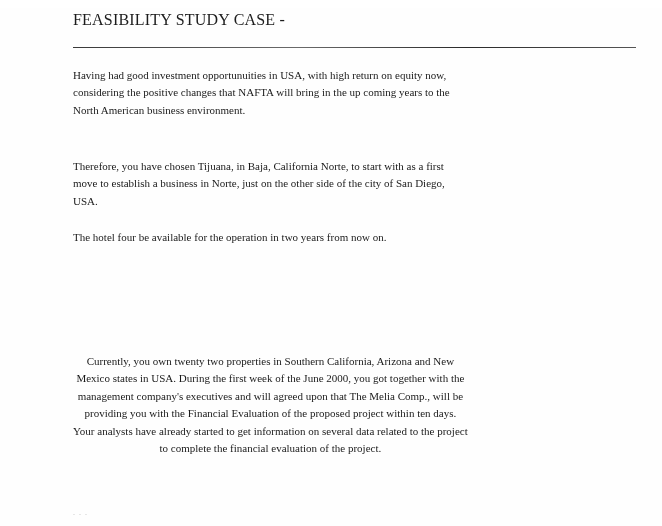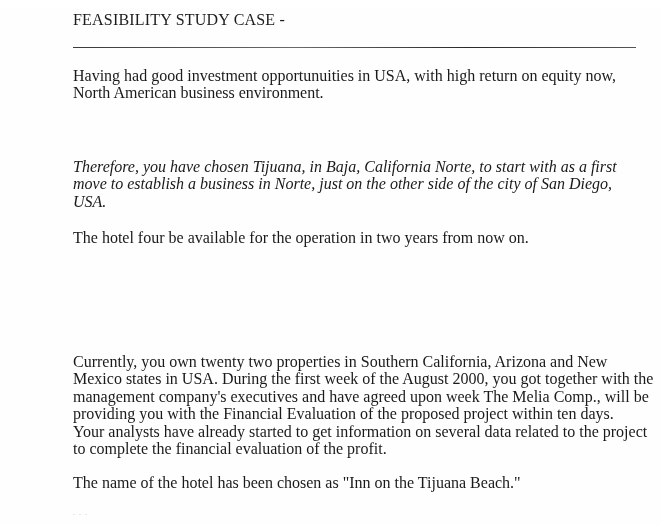--- a/index.html
+++ b/index.html
@@ -37,31 +37,31 @@
       left: 73px;
       top: 39px;
       width: 563px;
       height: 1px;
       background: linear-gradient(to right, #3a3a3a 0%, #6a6a6a 40%, #2a2a2a 70%, #555 100%);
     }
     .para {
       position: absolute;
       left: 73px;
       margin: 0;
-      font-size: 16px;
+      font-size: 11px;
       line-height: 17.4px;
       white-space: nowrap;
       color: #1a1a1a;
     }
     .para .line { display: block; }
     .p1 { top: 59px; }
-    .p2 { top: 150px; font-style: italic; }
+    .p2 { top: 150px; }
     .p3 { top: 221px; }
     .p4 { top: 274px; }
-    .p5 { top: 345px; }
+    .p5 { top: 345px; text-align: center; }
     .p6 { top: 466px; }
     .dots {
       position: absolute;
       left: 73px;
       top: 500px;
       font-size: 8px;
       color: #b5b5b5;
       letter-spacing: 1px;
     }
   </style>
@@ -69,42 +69,40 @@
 <body>
 
 <div class="page">
 
   <div class="heading">FEASIBILITY  STUDY  CASE   -</div>
 
   <div class="rule"></div>
 
   <p class="para p1">
     <span class="line">Having had good investment opportunuities in USA, with high return on equity now,</span>
+    <span class="line">considering the positive changes that NAFTA will bring in the up coming years to the</span>
     <span class="line">North American business environment.</span>
   </p>
 
   <p class="para p2">
     <span class="line">Therefore, you have chosen  Tijuana, in Baja, California Norte, to start with as a first</span>
     <span class="line">move to establish a business in Norte, just on the other side of the city of San Diego,</span>
     <span class="line">USA.</span>
   </p>
 
   <p class="para p3">
     <span class="line">The hotel four be available for the operation in two years from now on.</span>
   </p>
 
 
   <p class="para p5">
     <span class="line">Currently, you own twenty two properties in Southern California, Arizona and New</span>
-    <span class="line">Mexico states in USA. During the first week of the August 2000, you got together with the</span>
-    <span class="line">management company's  executives and have agreed upon week The Melia Comp., will be</span>
+    <span class="line">Mexico states in USA. During the first week of the June 2000, you got together with the</span>
+    <span class="line">management company's  executives and will agreed upon that The Melia Comp., will be</span>
     <span class="line">providing you with the Financial Evaluation of the proposed project within ten days.</span>
     <span class="line">Your analysts have already started to get information on several data related to the project</span>
-    <span class="line">to complete the financial evaluation of the profit.</span>
+    <span class="line">to complete the financial evaluation of the project.</span>
   </p>
 
-  <p class="para p6">
-    <span class="line">The name of the hotel has been chosen as "Inn on the Tijuana Beach."</span>
-  </p>
 
   <div class="dots">. . .</div>
 
 </div>
 
 </body></html>

